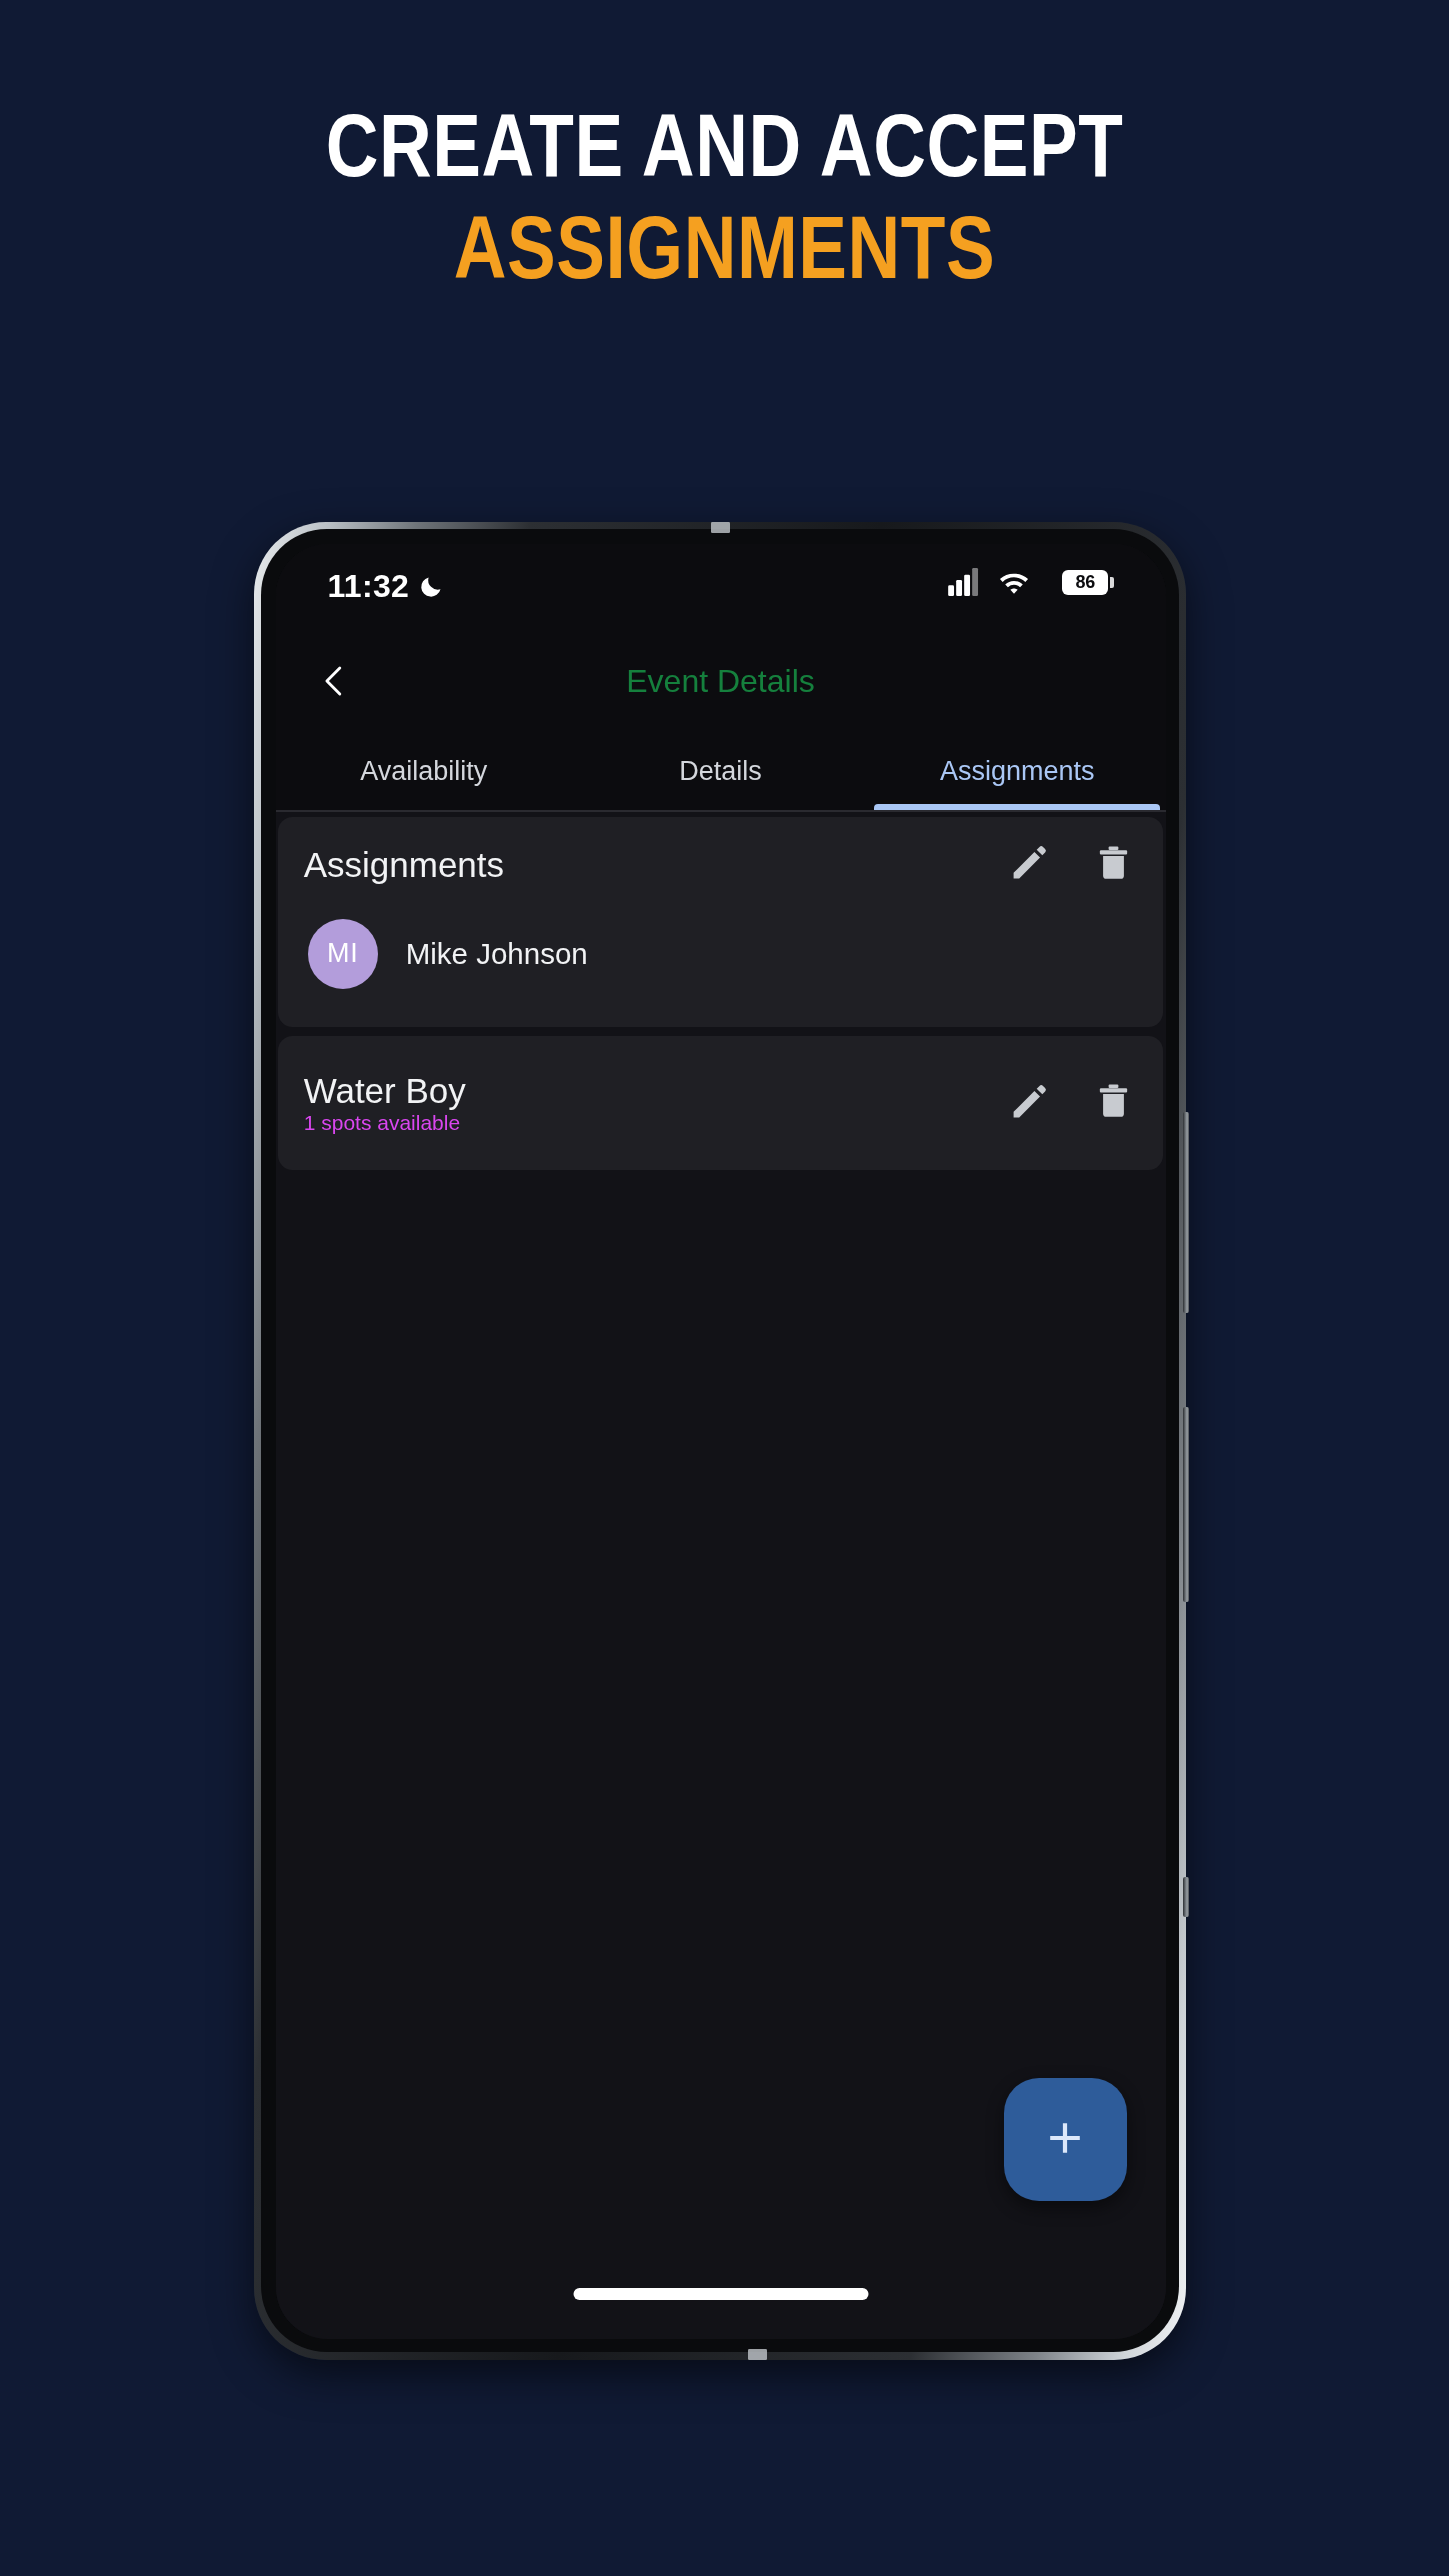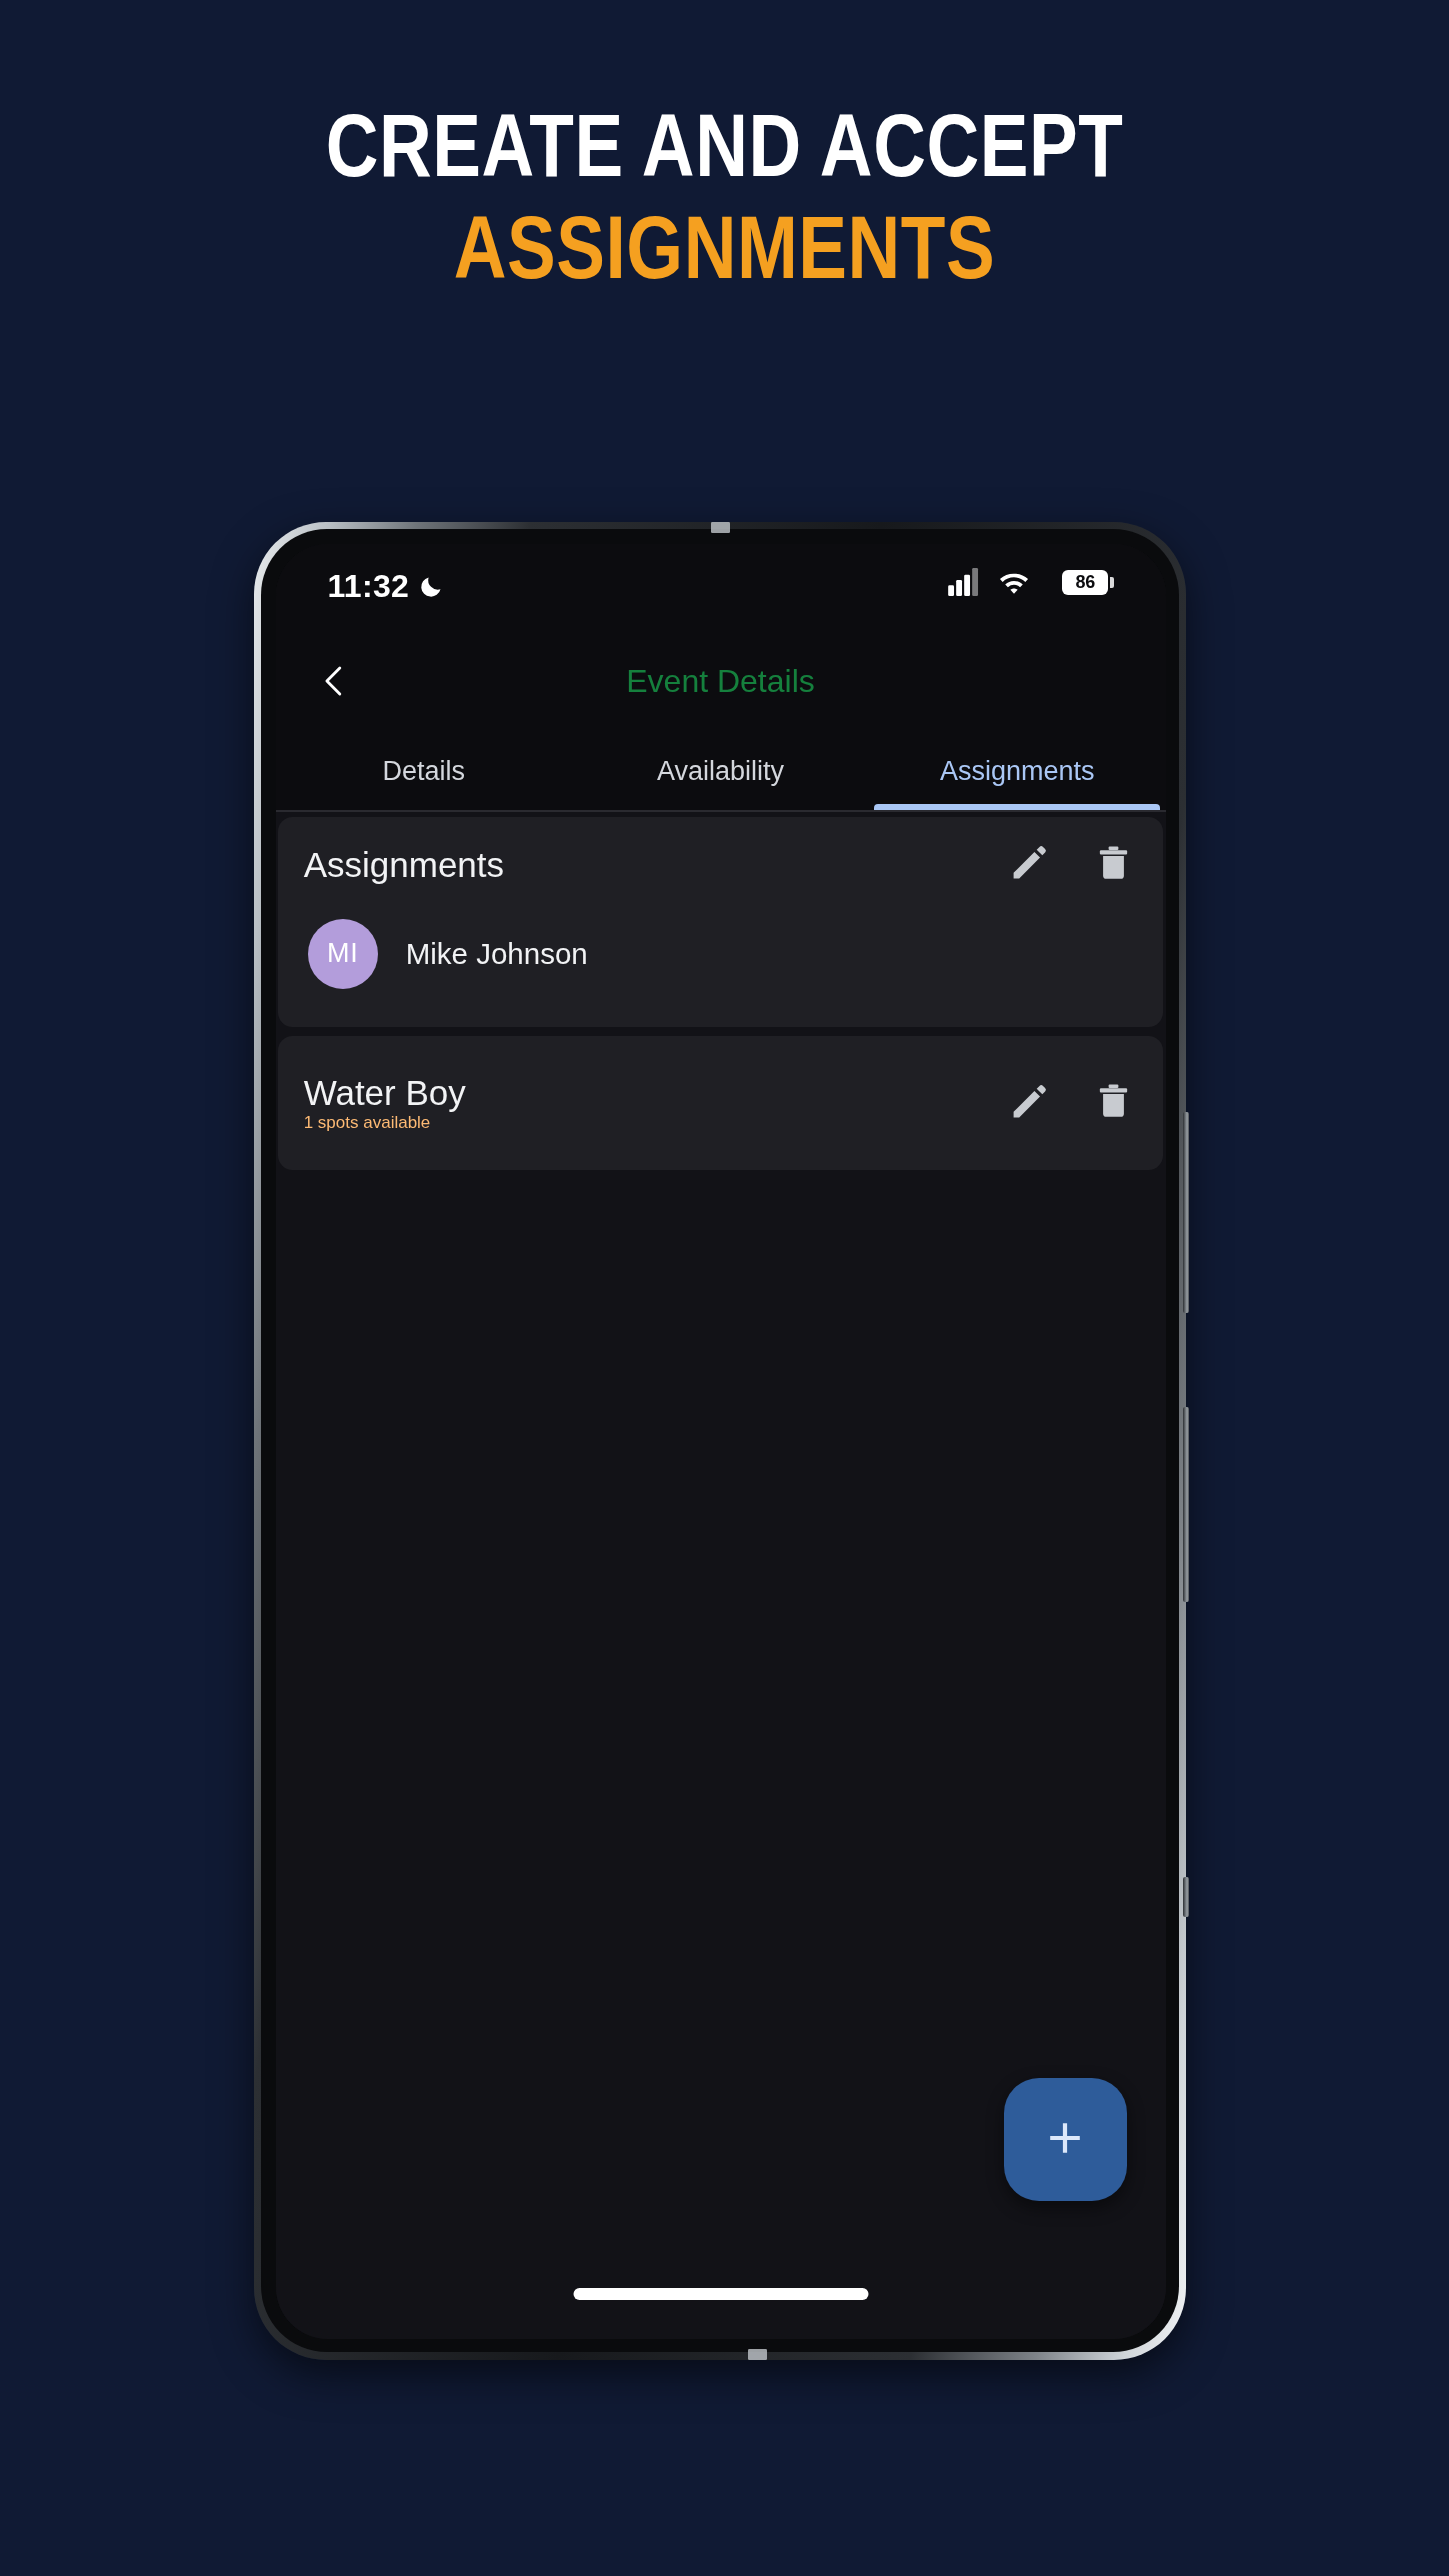--- a/index.html
+++ b/index.html
@@ -176,22 +176,22 @@
     min-height:95px;
   }
   .card-titles { flex:1; }
   .card-title {
     color:#f2f3f5;
     font-size:35px;
     font-weight:normal;
     line-height:1.12;
   }
   .card-sub {
-    color:#fdba74;
-    font-size:17px;
+    color:#d946ef;
+    font-size:21px;
     margin-top:0;
   }
   .card-actions { display:flex; align-items:center; gap:38px; margin-left:16px; }
   .icon-btn {
     width:47px; height:47px;
     display:flex; align-items:center; justify-content:center;
   }
   .assignee-row {
     display:flex; align-items:center;
     padding:6.7px 0 38px 4px;
@@ -286,22 +286,22 @@
         <span>
           <svg width="36" height="36" viewBox="0 0 24 24">
             <path d="M15.2 3.4 6.6 12l8.6 8.6" fill="none" stroke="#ffffff" stroke-width="1.9" stroke-linecap="round" stroke-linejoin="round"></path>
           </svg>
         </span>
       </div>
       <div class="app-title">Event Details</div>
     </div>
 
     <div class="tab-bar">
+      <div class="tab">Availability</div>
       <div class="tab">Details</div>
-      <div class="tab">Availability</div>
       <div class="tab active">Assignments</div>
     </div>
 
     <div class="content">
 
       <div class="card">
         <div class="card-head">
           <div class="card-titles">
             <div class="card-title">Assignments</div>
           </div>

